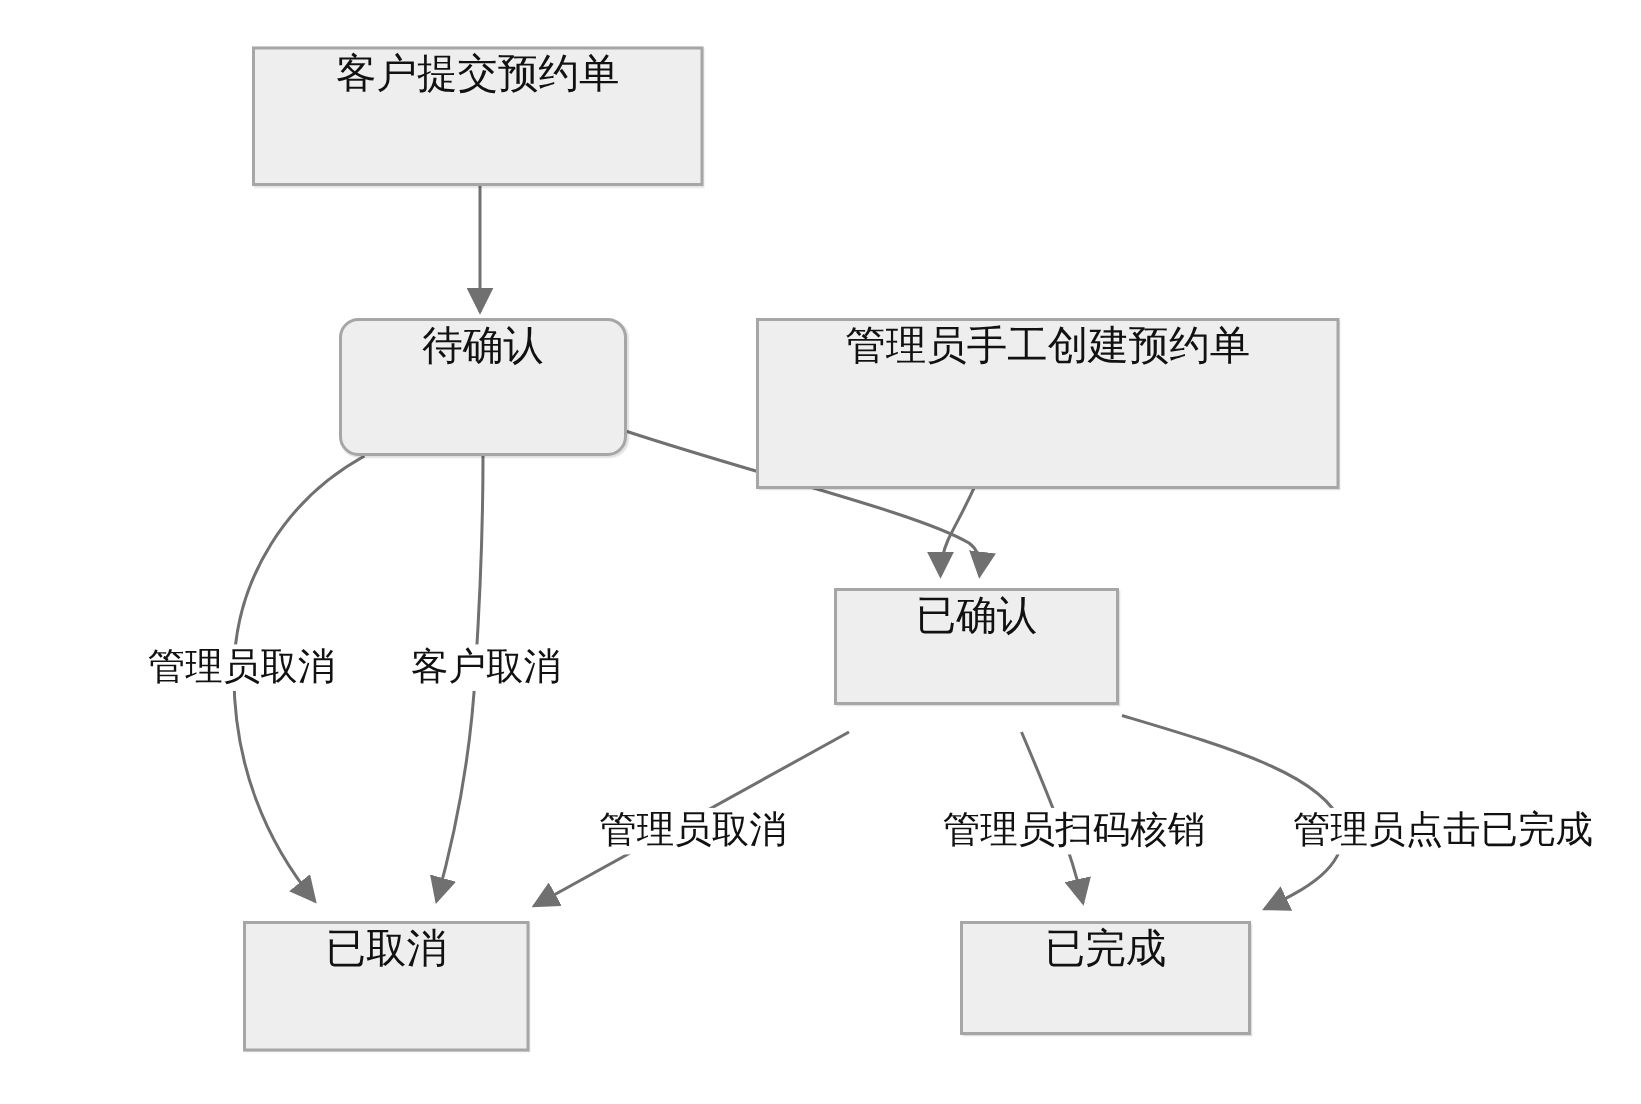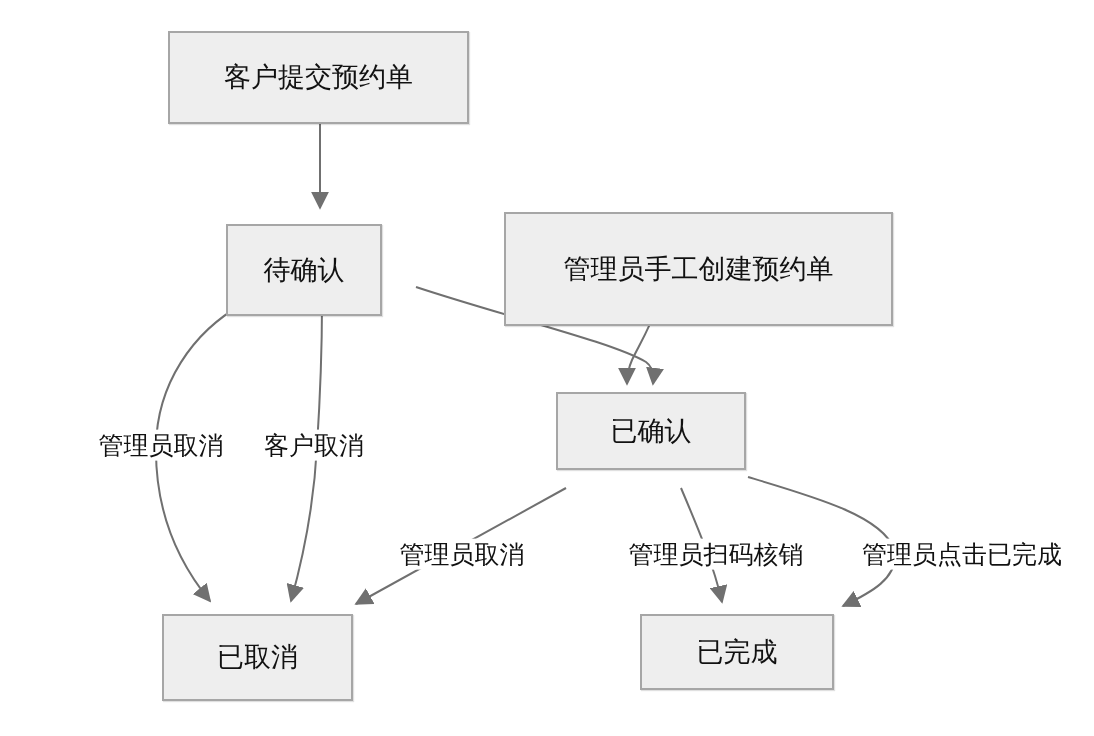--- a/index.html
+++ b/index.html
@@ -35,49 +35,48 @@
   .arrow-head {
     fill: var(--edge-color);
     stroke: none;
   }
   .node {
     position: absolute;
     background: var(--node-fill);
     border: 2px solid var(--node-border);
     box-shadow: 1px 1px 1px rgba(0,0,0,0.12);
     display: flex;
-    align-items: center;
     justify-content: center;
     color: var(--text-color);
     font-size: 27px;
     line-height: 1.2;
     text-align: center;
     white-space: nowrap;
   }
   .edge-label {
     position: absolute;
     transform: translate(-50%, -50%);
     background: var(--canvas-bg);
     padding: 1px 5px;
     color: var(--text-color);
     font-size: 25px;
     line-height: 1.15;
     white-space: nowrap;
     text-align: center;
   }
   
   .n-customer-submit { left: 168px; top: 31px;  width: 301px; height: 93px; }
-  .n-pending         { left: 226px; top: 224px; width: 156px; height: 92px; }
+  .n-pending         { left: 226px; top: 212px; width: 192px; height: 92px; border-radius: 13px; }
   .n-admin-create    { left: 504px; top: 212px; width: 389px; height: 114px; }
   .n-confirmed       { left: 556px; top: 392px; width: 190px; height: 78px; }
   .n-cancelled       { left: 162px; top: 614px; width: 191px; height: 87px; }
   .n-completed       { left: 640px; top: 614px; width: 194px; height: 76px; }
   
   .l-admin-cancel-left  { left: 161px; top: 445px; }
-  .l-customer-cancel    { left: 314px; top: 445px; }
+  .l-customer-cancel    { left: 324px; top: 445px; }
   .l-admin-cancel-mid   { left: 462px; top: 554px; }
   .l-admin-scan         { left: 716px; top: 554px; }
   .l-admin-click-done   { left: 962px; top: 554px; }
 </style>
 </head>
 <body>
 
 <div class="canvas">
 
   <svg class="edge-layer" width="1094" height="736" viewBox="0 0 1094 736" xmlns="http://www.w3.org/2000/svg">

